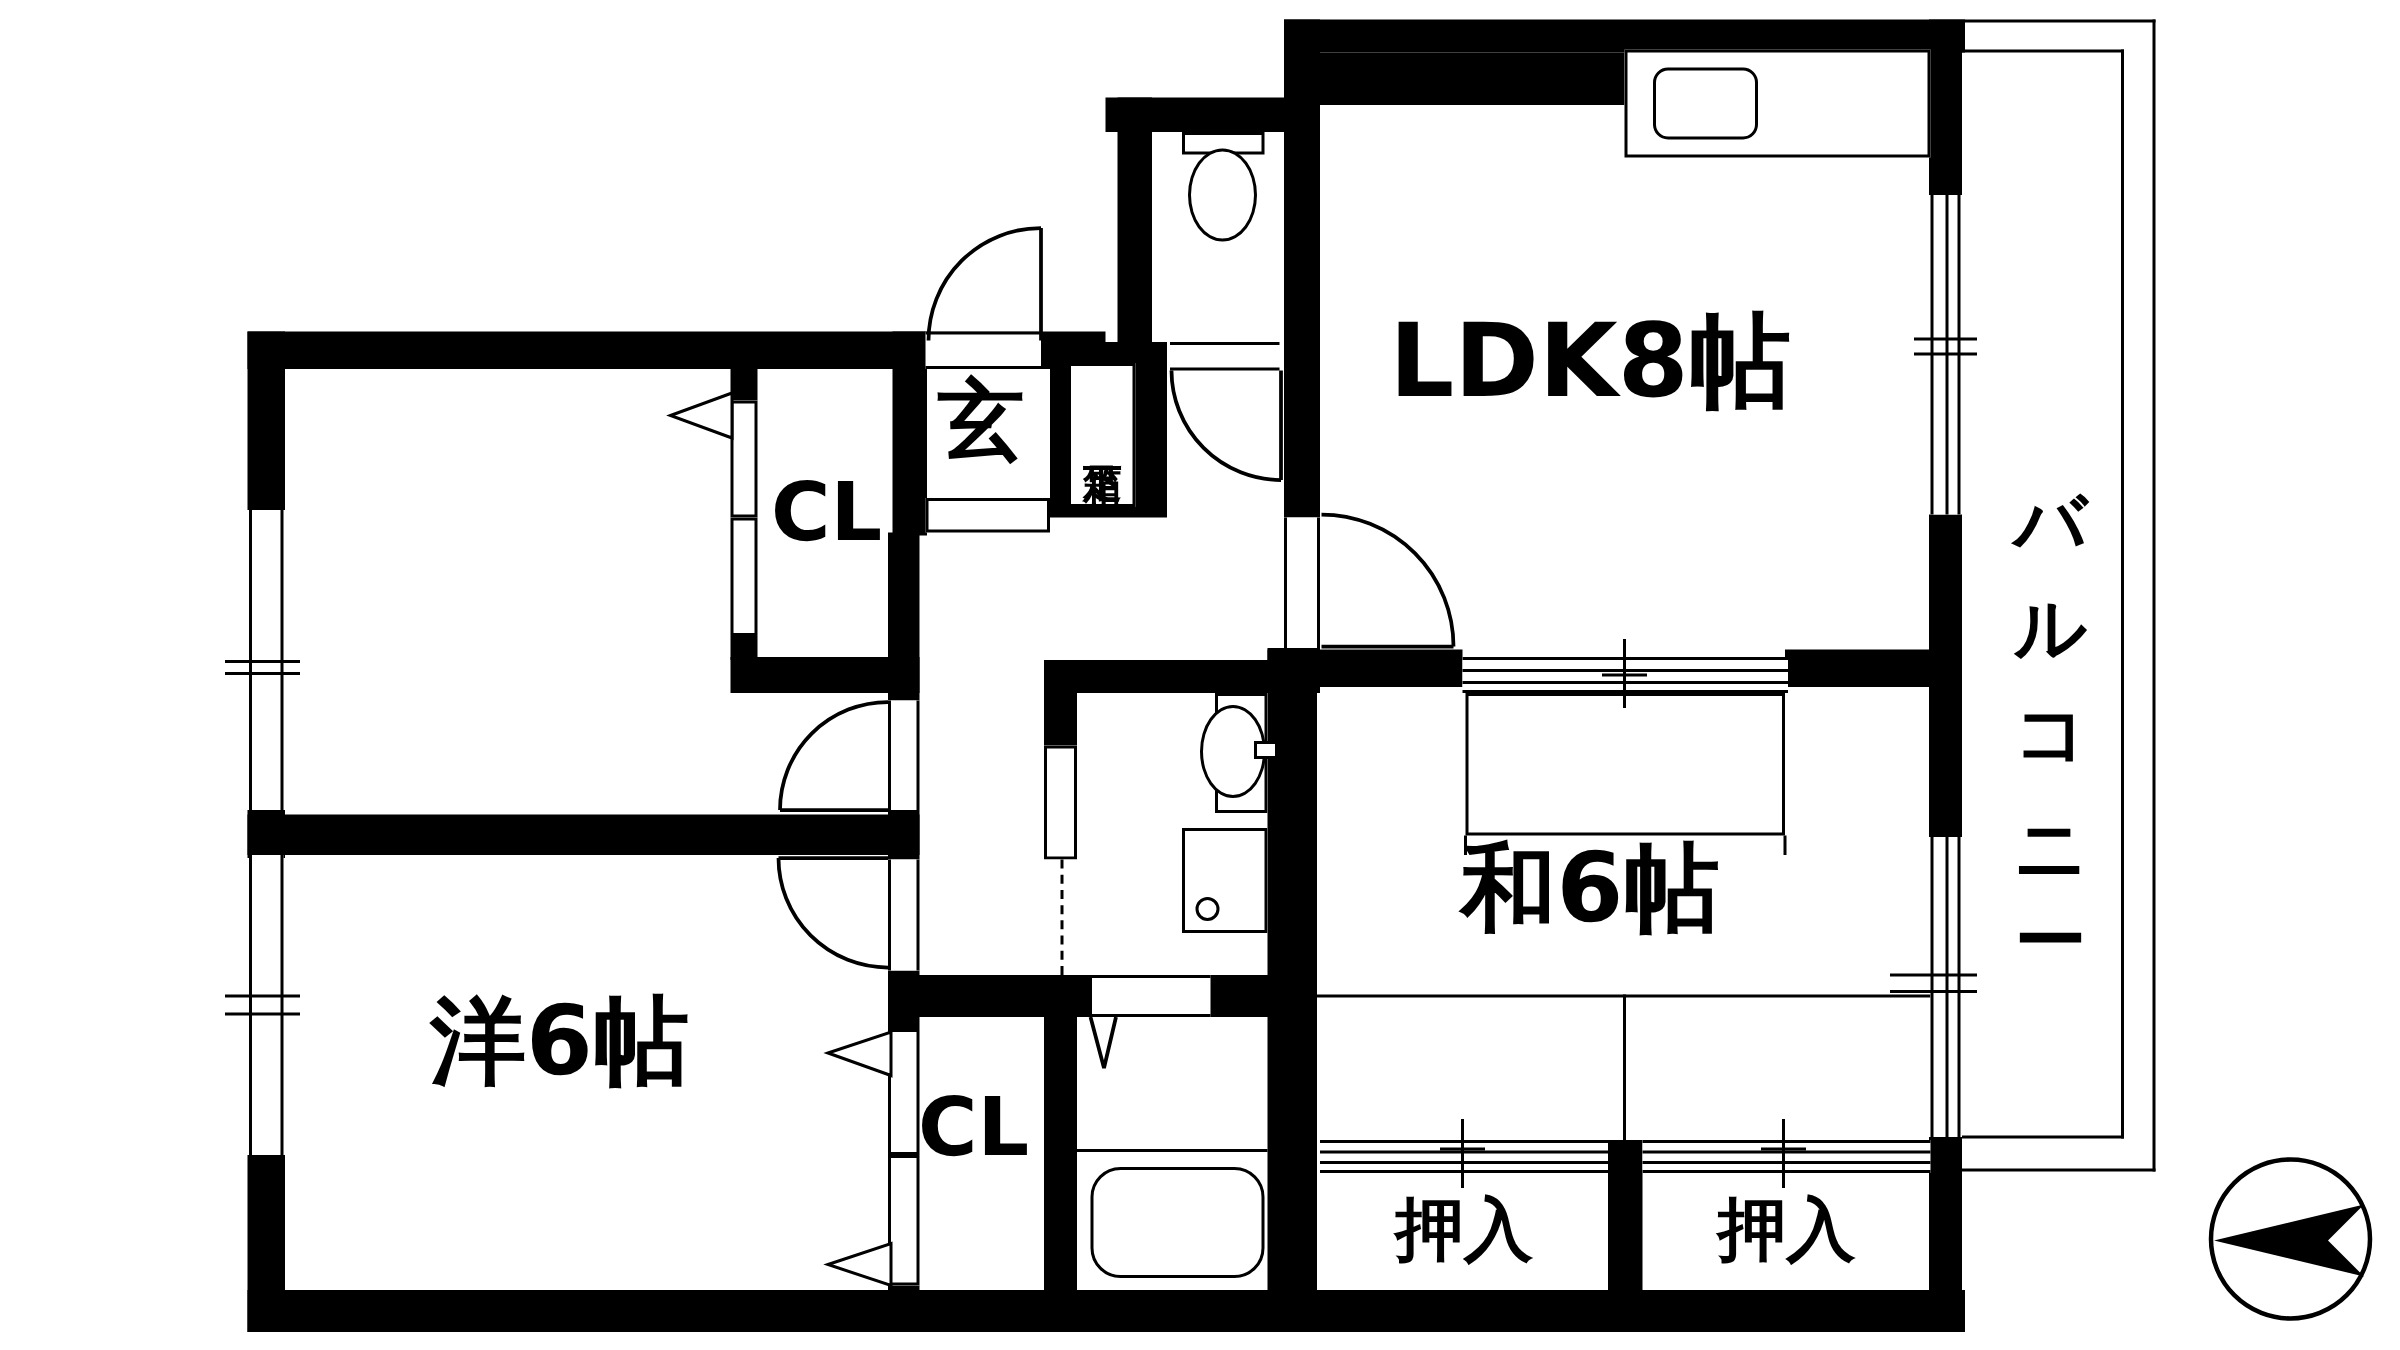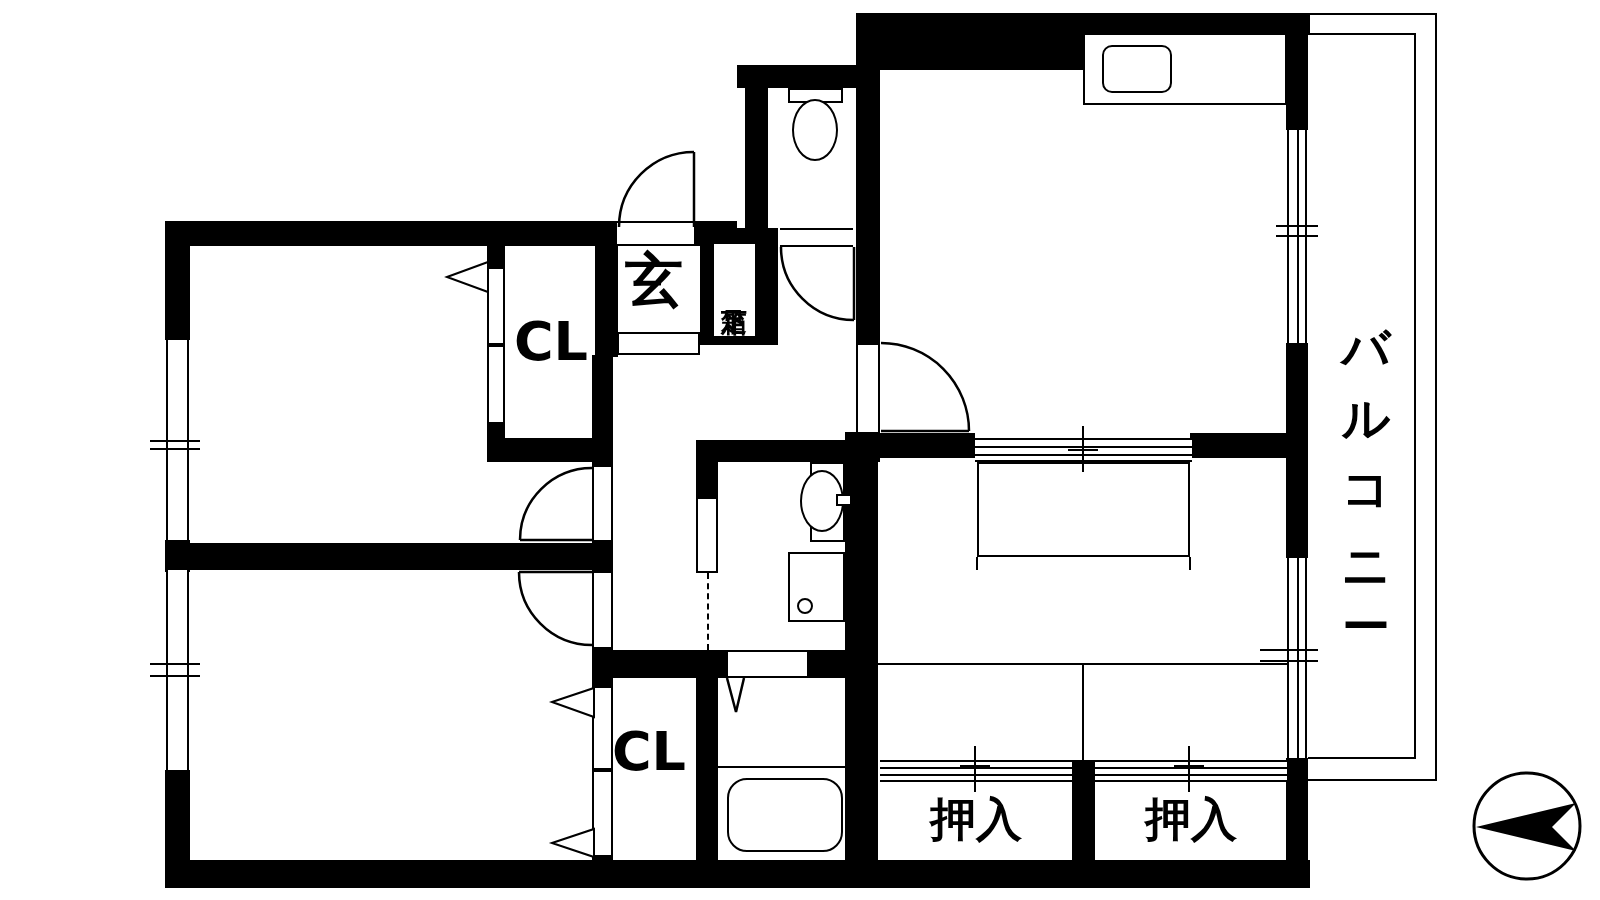--- a/index.html
+++ b/index.html
@@ -153,20 +153,23 @@
       <line x1="1095" y1="768" x2="1287" y2="768"></line>
       <line x1="1095" y1="775" x2="1287" y2="775"></line>
     </g>
 
     <g>
       <circle cx="1527" cy="826" r="53" fill="#fff" stroke="#000" stroke-width="3"></circle>
       <polygon points="1476,827 1576,803 1552,827 1576,851" fill="#000"></polygon>
     </g>
   </svg>
 
+  <div class="lbl" style="left:875px;top:206px;width:370px;font-size:68px">LDK8帖</div>
+  <div class="lbl" style="left:178px;top:662px;width:390px;font-size:64px">洋6帖</div>
+  <div class="lbl" style="left:875px;top:560px;width:370px;font-size:64px">和6帖</div>
   <div class="lbl vert" style="left:1330px;top:238px;width:62px;height:440px;font-size:48px;letter-spacing:22px">バルコニー</div>
   <div class="lbl" style="left:606px;top:250px;width:96px;font-size:58px">玄</div>
   <div class="lbl" style="left:506px;top:314px;width:90px;font-size:54px">CL</div>
   <div class="lbl" style="left:604px;top:724px;width:90px;font-size:54px">CL</div>
   <div class="lbl" style="left:880px;top:795px;width:192px;font-size:46px">押入</div>
   <div class="lbl" style="left:1095px;top:795px;width:192px;font-size:46px">押入</div>
 
 </div>
 
 </body></html>

